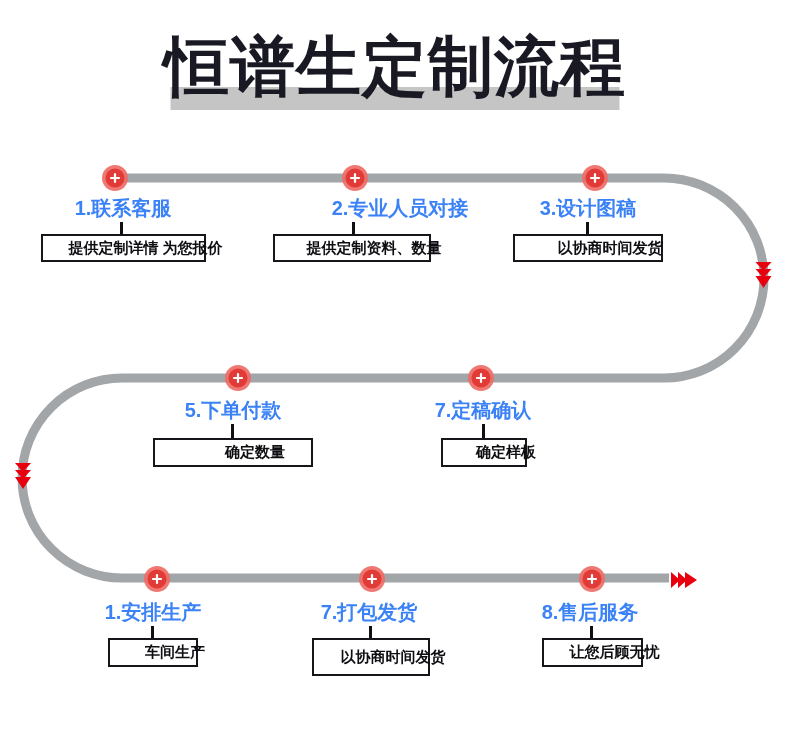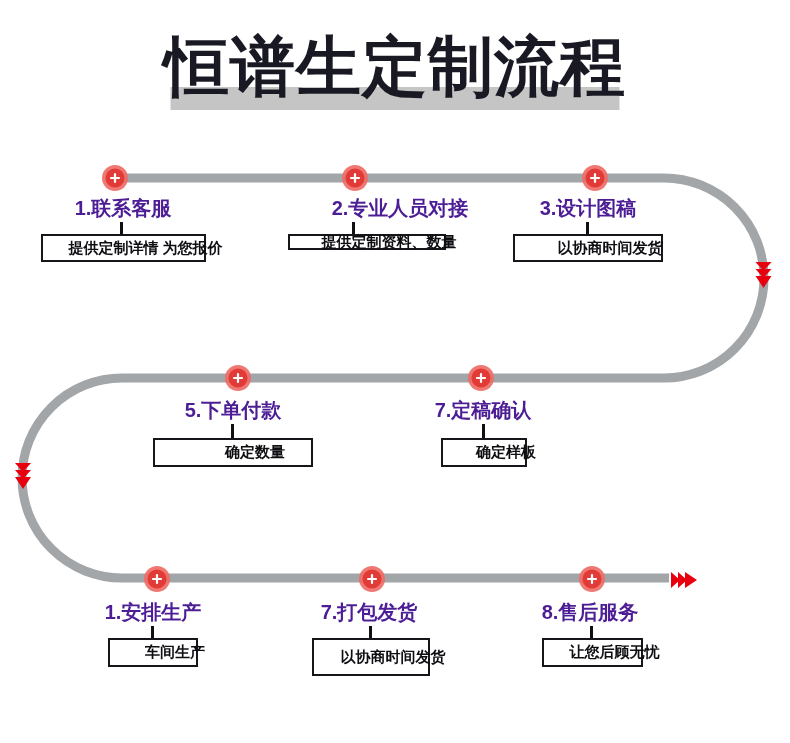--- a/index.html
+++ b/index.html
@@ -21,33 +21,33 @@
     width:449px;height:23px;background:var(--title-bar-gray);z-index:1;
   }
   .page-title{
     position:absolute;left:0;right:0;top:34px;margin:0;text-align:center;
     font-size:65px;line-height:1;font-weight:900;letter-spacing:1px;
     color:var(--title-black);z-index:2;white-space:nowrap;
   }
   .flow{position:absolute;left:0;top:0;z-index:0;}
   .step-label{
     position:absolute;transform:translateX(-50%);white-space:nowrap;
-    font-size:20px;font-weight:700;color:#4c1d95;z-index:3;
+    font-size:20px;font-weight:700;color:#3b82f6;z-index:3;
   }
   .connector{
     position:absolute;width:3px;background:#101014;z-index:3;
   }
   .step-box{
     position:absolute;box-sizing:border-box;border:2px solid #15151a;background:#ffffff;
     display:flex;align-items:center;justify-content:center;
     font-size:15px;font-weight:700;color:#0d0d12;white-space:nowrap;z-index:3;padding-left:44px;
   }
   
   .s1 .step-label{left:123px;top:195px}  .s1 .connector{left:120px;top:222px;height:12px}  .s1 .step-box{left:41px;top:234px;width:165px;height:28px}
-  .s2 .step-label{left:400px;top:195px}  .s2 .connector{left:352px;top:222px;height:12px}  .s2 .step-box{left:288px;top:234px;width:158px;height:16px}
+  .s2 .step-label{left:400px;top:195px}  .s2 .connector{left:352px;top:222px;height:12px}  .s2 .step-box{left:273px;top:234px;width:158px;height:28px}
   .s3 .step-label{left:588px;top:195px}  .s3 .connector{left:586px;top:222px;height:12px}  .s3 .step-box{left:513px;top:234px;width:150px;height:28px}
   
   .s4 .step-label{left:483px;top:397px}  .s4 .connector{left:482px;top:424px;height:14px}  .s4 .step-box{left:441px;top:438px;width:86px;height:29px}
   .s5 .step-label{left:233px;top:397px}  .s5 .connector{left:231px;top:424px;height:14px}  .s5 .step-box{left:153px;top:438px;width:160px;height:29px}
   
   .s6 .step-label{left:153px;top:599px}  .s6 .connector{left:151px;top:626px;height:12px}  .s6 .step-box{left:108px;top:638px;width:90px;height:29px}
   .s7 .step-label{left:369px;top:599px}  .s7 .connector{left:369px;top:626px;height:12px}  .s7 .step-box{left:312px;top:638px;width:118px;height:38px}
   .s8 .step-label{left:590px;top:599px}  .s8 .connector{left:590px;top:626px;height:12px}  .s8 .step-box{left:542px;top:638px;width:101px;height:29px}
 </style>
 </head>

